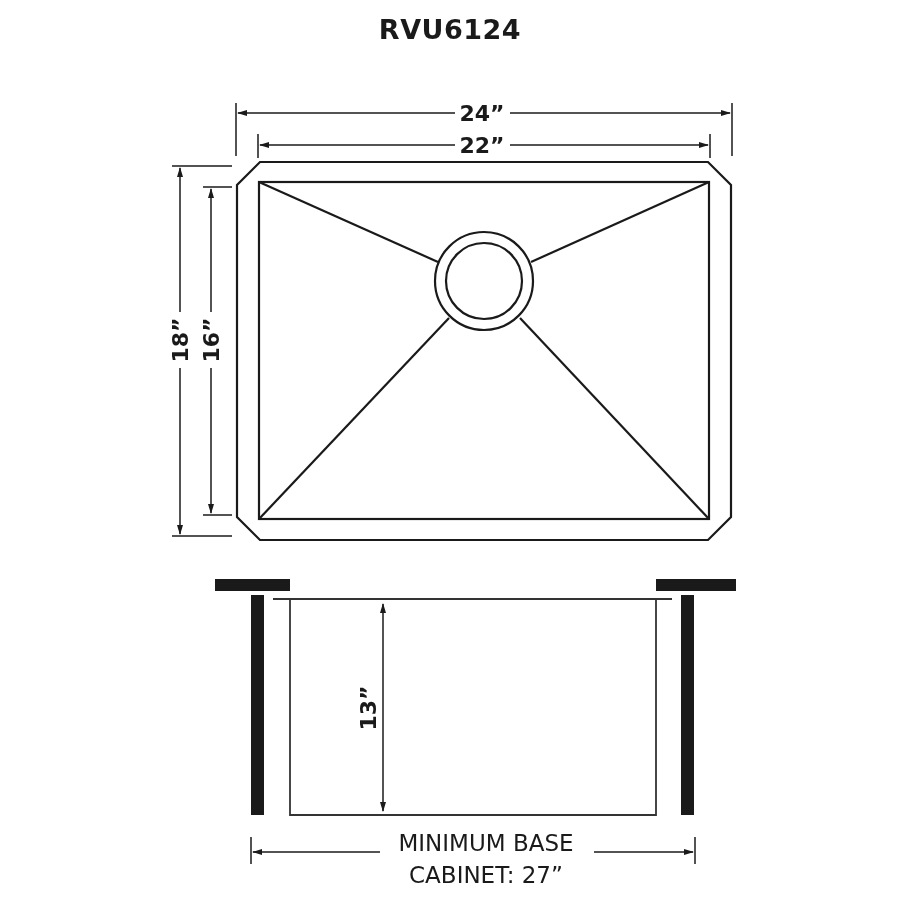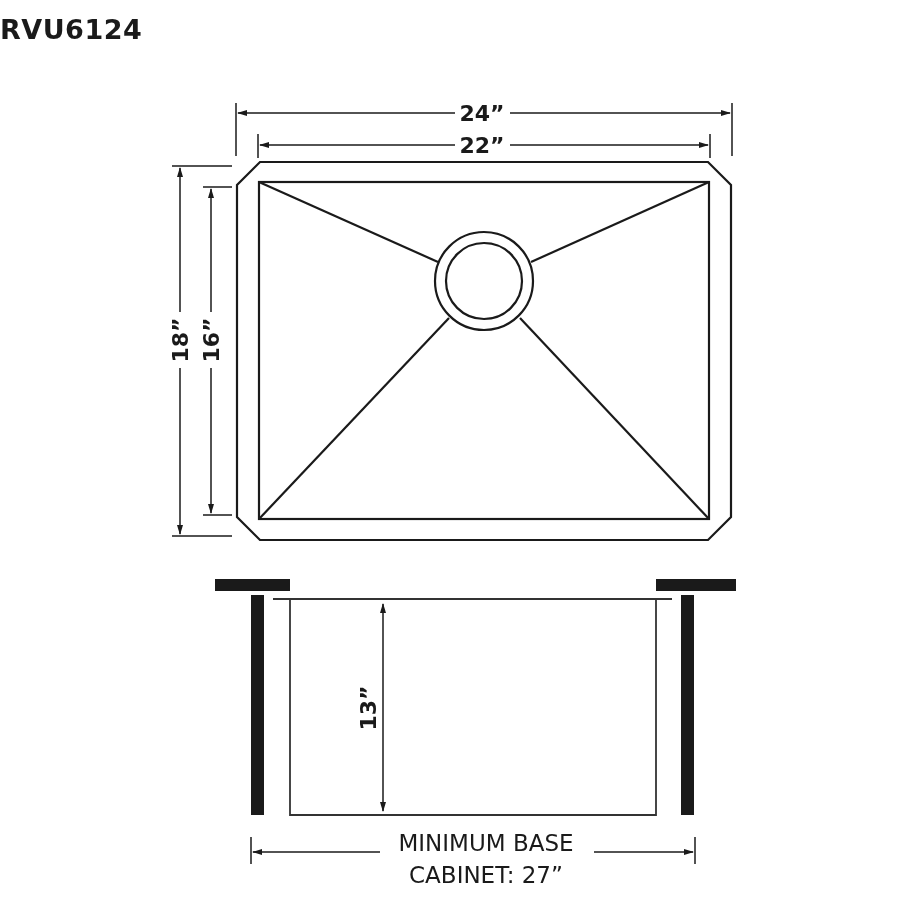--- a/index.html
+++ b/index.html
@@ -1,18 +1,18 @@
 <!DOCTYPE html>
 <html><head>
 <meta charset="utf-8">
 <style>
   html, body { margin: 0; padding: 0; background: #ffffff; }
   body { width: 900px; height: 900px; position: relative; overflow: hidden; font-family: "Liberation Sans", sans-serif; }
   .title {
-    position: absolute; left: 0; top: 14px; width: 900px; text-align: left;
+    position: absolute; left: 0; top: 14px; width: 900px; text-align: center;
     font-family: "DejaVu Sans", sans-serif; font-weight: bold; font-size: 27px; color: #1a1a1a; letter-spacing: 0.5px;
   }
   svg { position: absolute; left: 0; top: 0; }
   .dim-text { font-family: "DejaVu Sans", sans-serif; font-weight: bold; font-size: 22px; fill: #1a1a1a; }
   .base-text { font-family: "DejaVu Sans", sans-serif; font-size: 23px; fill: #1a1a1a; }
 </style>
 </head>
 <body>
 
 <div class="title">RVU6124</div>

